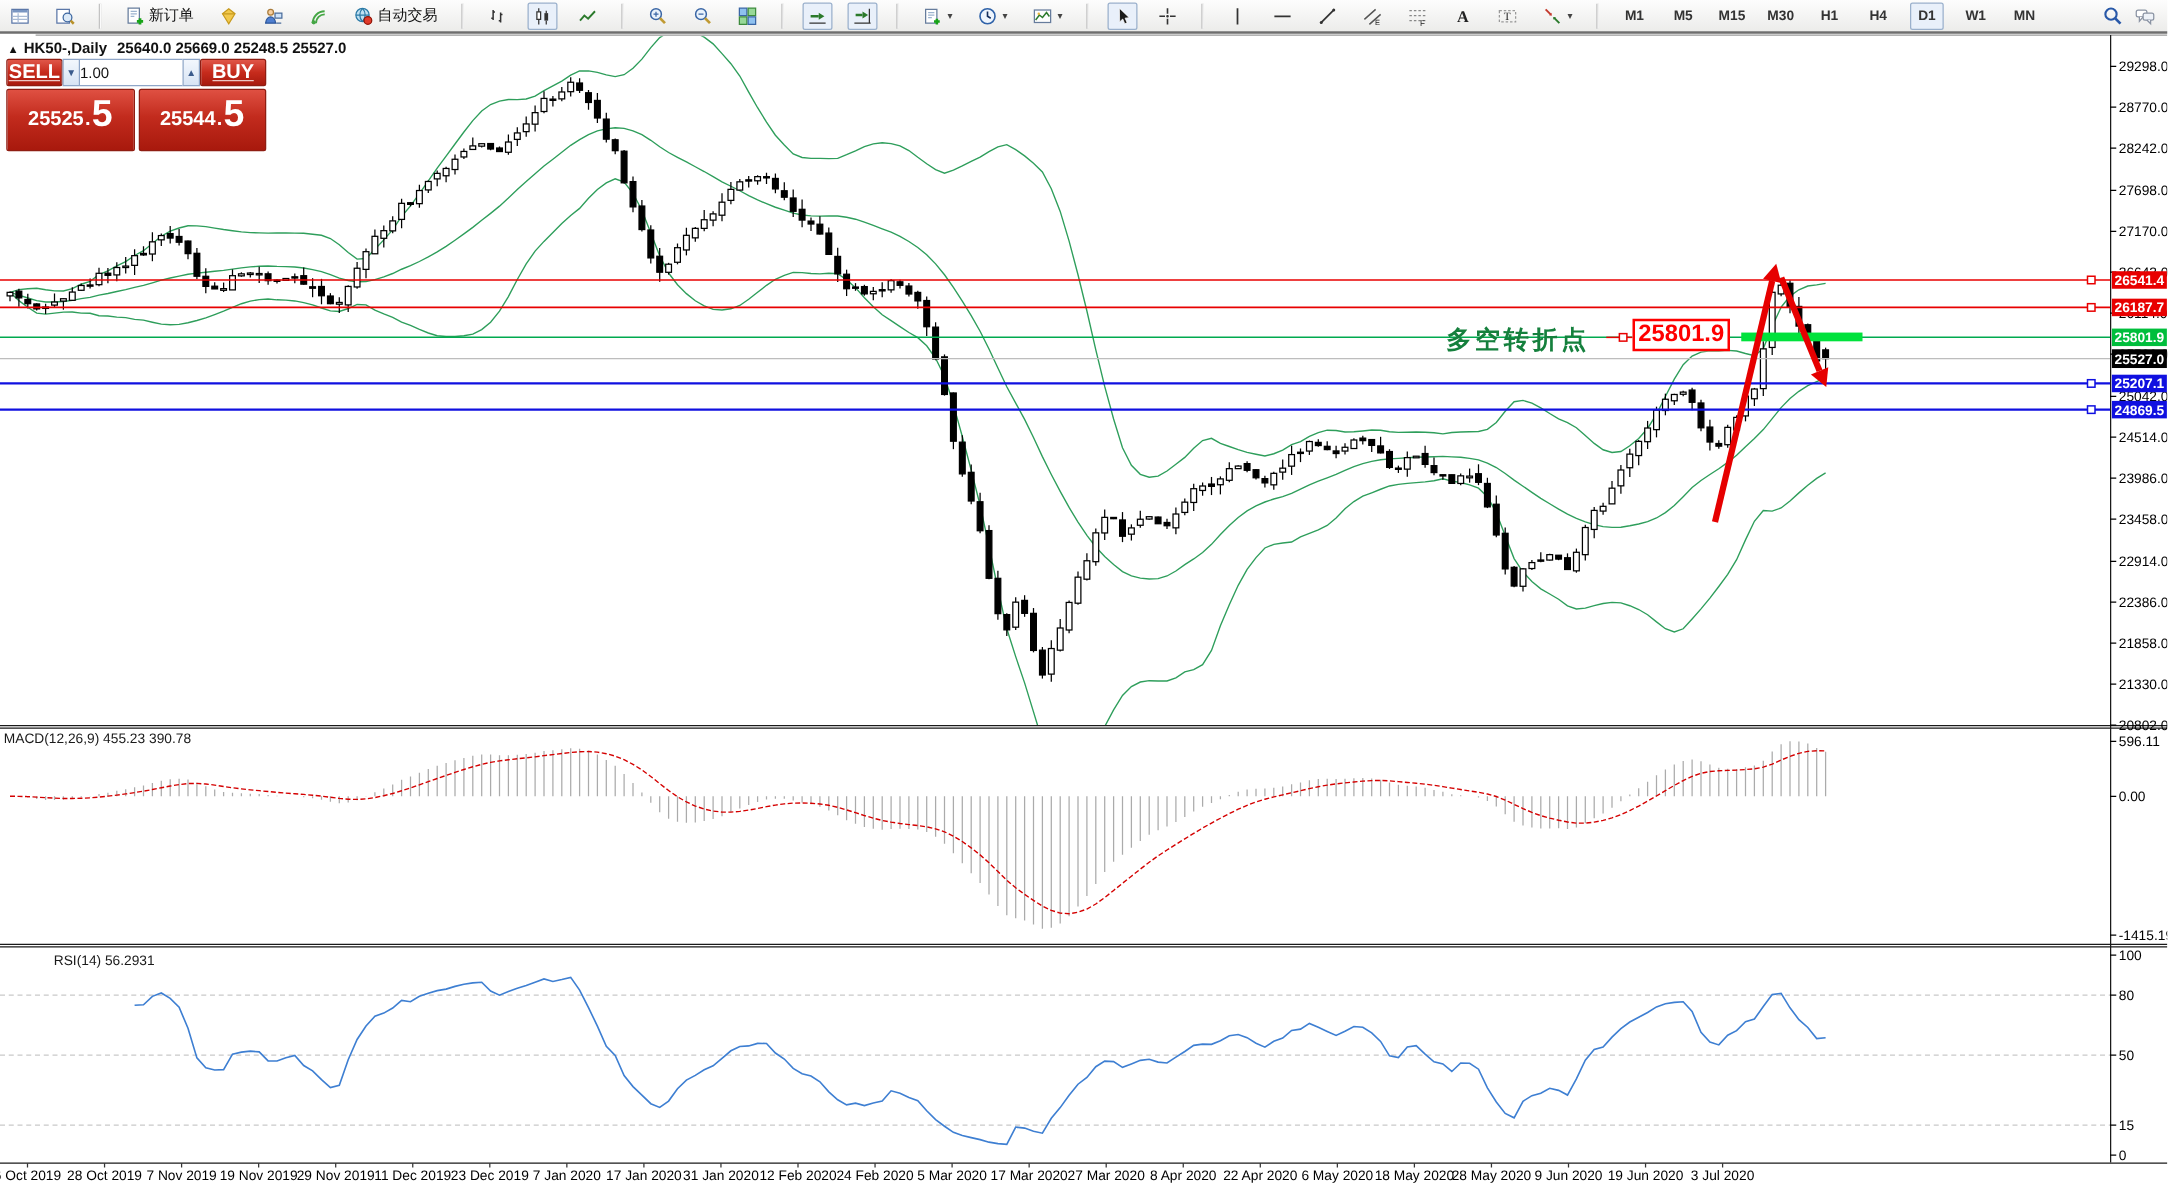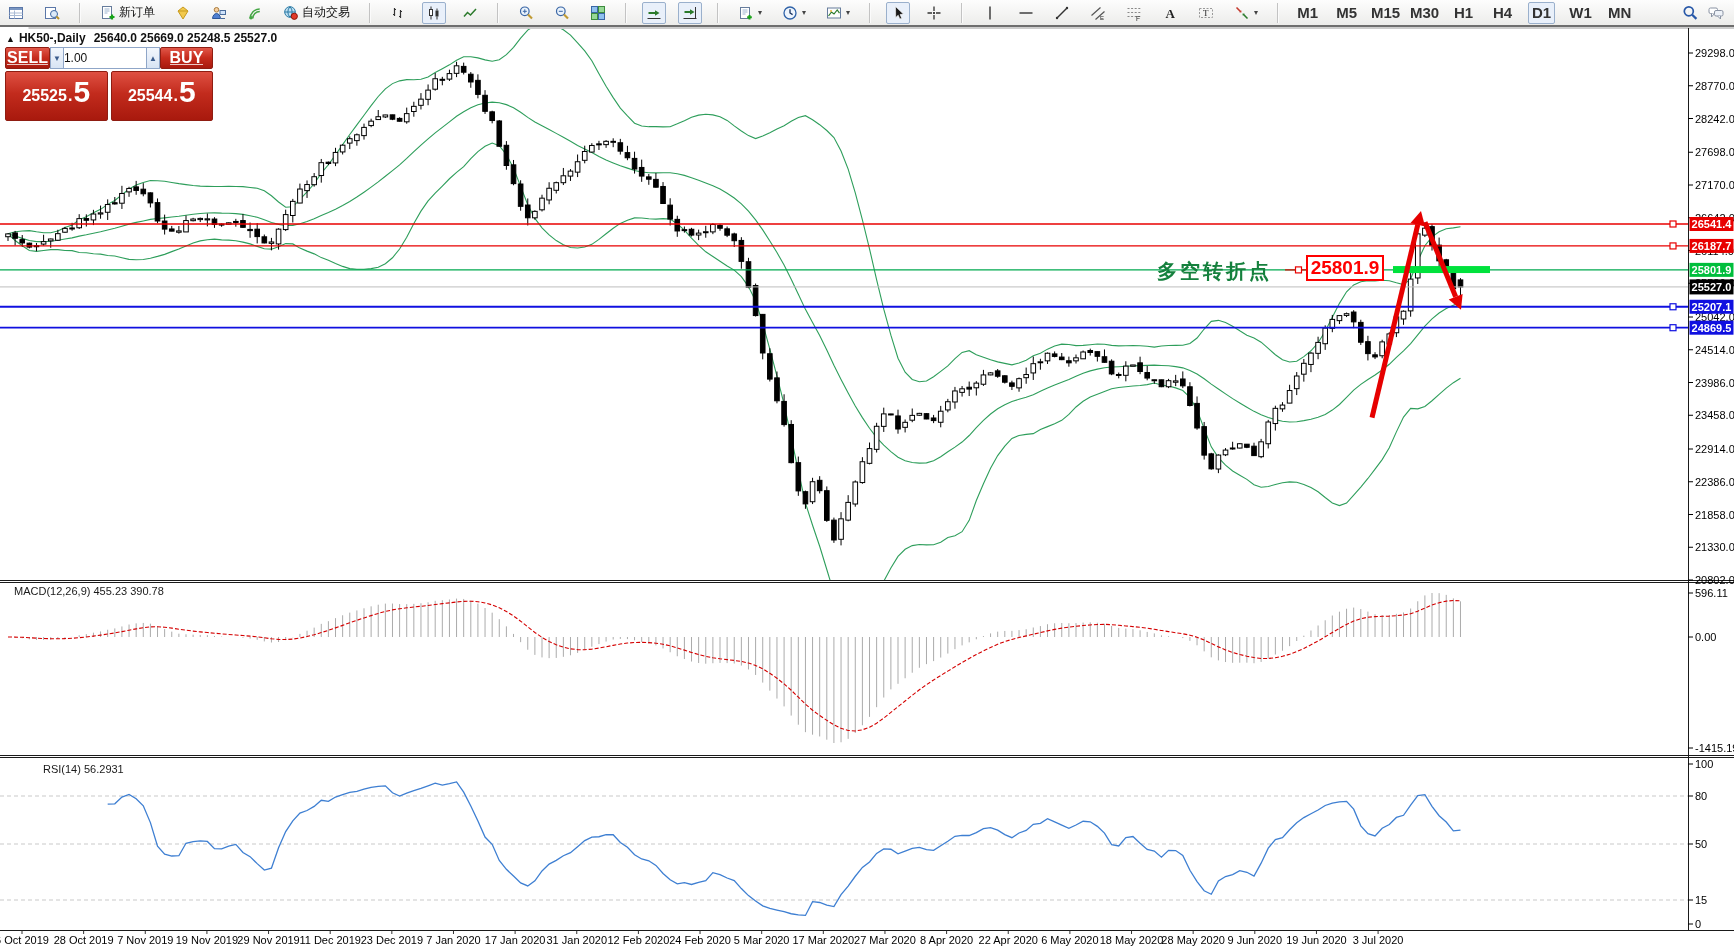--- a/index.html
+++ b/index.html
@@ -9,21 +9,21 @@
   #toolbar{position:absolute;left:0;top:0;width:1734px;height:27px;box-sizing:border-box;
     background:linear-gradient(#fdfdfd,#ececea);border-bottom:2px solid #6e6e6e;
     display:flex;align-items:center;padding-left:4px;gap:12px;z-index:30;}
   .tb{height:22px;min-width:24px;display:flex;align-items:center;justify-content:center;gap:3px;
     border:1px solid transparent;background:transparent;padding:0 3px;border-radius:2px;
     font-family:"Liberation Sans",sans-serif;cursor:default;}
   .tb.pressed{border:1px solid #9ab0cc;background:#e9f0fa;}
   .tb .lbl{font-size:12px;color:#111;white-space:nowrap;}
   .tb .car{font-size:8px;color:#444;margin-left:1px;}
   .tb svg{display:block;}
-  .tf{font-size:15px;font-weight:bold;color:#333;width:27px;}
+  .tf{font-size:11px;font-weight:bold;color:#333;width:27px;}
   .sep{width:1px;height:20px;background:#c3c3c3;border-right:1px solid #fbfbfb;margin:0 3px;}
   #tb-right{margin-left:auto;display:flex;gap:2px;margin-right:6px;}
   
   #cv{position:absolute;left:0;top:0;z-index:5;}
   #chart-title{position:absolute;left:6px;top:31px;z-index:10;font-size:12px;font-weight:bold;color:#111;}
   #chart-title .tri{font-size:9px;margin-right:4px;}
   #chart-title .ohlc{margin-left:8px;font-weight:bold;}
   #trade-panel{position:absolute;left:5px;top:47px;width:208px;z-index:20;}
   .row1{display:flex;height:22px;}
   .tbtn{border:1px solid #8f1d12;border-radius:2px;color:#fff;font-weight:bold;font-size:16px;
@@ -36,21 +36,21 @@
     color:#3b5b8c;font-size:8px;padding:0;display:flex;align-items:center;justify-content:center;}
   .vol{width:76px;border:1px solid #8fa6c8;border-left:none;border-right:none;
     padding:0 6px 0 0;font-size:12px;font-family:"Liberation Sans",sans-serif;color:#111;}
   .row2{display:flex;margin-top:2px;gap:3px;}
   .pbox{flex:1;height:34px;border:1px solid #8f1d12;border-radius:2px;color:#fff;
     background:linear-gradient(#df5042,#c22b1d 45%,#a8190d);display:flex;align-items:flex-end;
     justify-content:center;padding-bottom:14px;}
   .pbox .pm{font-size:16px;font-weight:bold;line-height:20px;}
   .pbox .pd{font-size:16px;font-weight:bold;line-height:20px;margin:0 1px;}
   .pbox .pb{font-size:30px;font-weight:bold;line-height:28px;}
-  #macd-label{position:absolute;left:14px;top:585px;font-size:11px;color:#1a1a1a;z-index:10;}
+  #macd-label{position:absolute;left:3px;top:585px;font-size:11px;color:#1a1a1a;z-index:10;}
   #rsi-label{position:absolute;left:3px;top:763px;font-size:11px;color:#1a1a1a;z-index:10;margin-left:40px;}
   #annot-text{position:absolute;left:1157px;top:258px;font-size:20px;font-weight:bold;
     letter-spacing:3px;color:#15803d;z-index:15;}
   #annot-label{position:absolute;left:1306px;top:255px;width:78px;height:26px;box-sizing:border-box;
     border:2px solid #f00;background:#fff;color:#f00;font-size:19px;font-weight:bold;
     text-align:center;line-height:22px;z-index:15;}
 </style>
 </head>
 <body>
 

